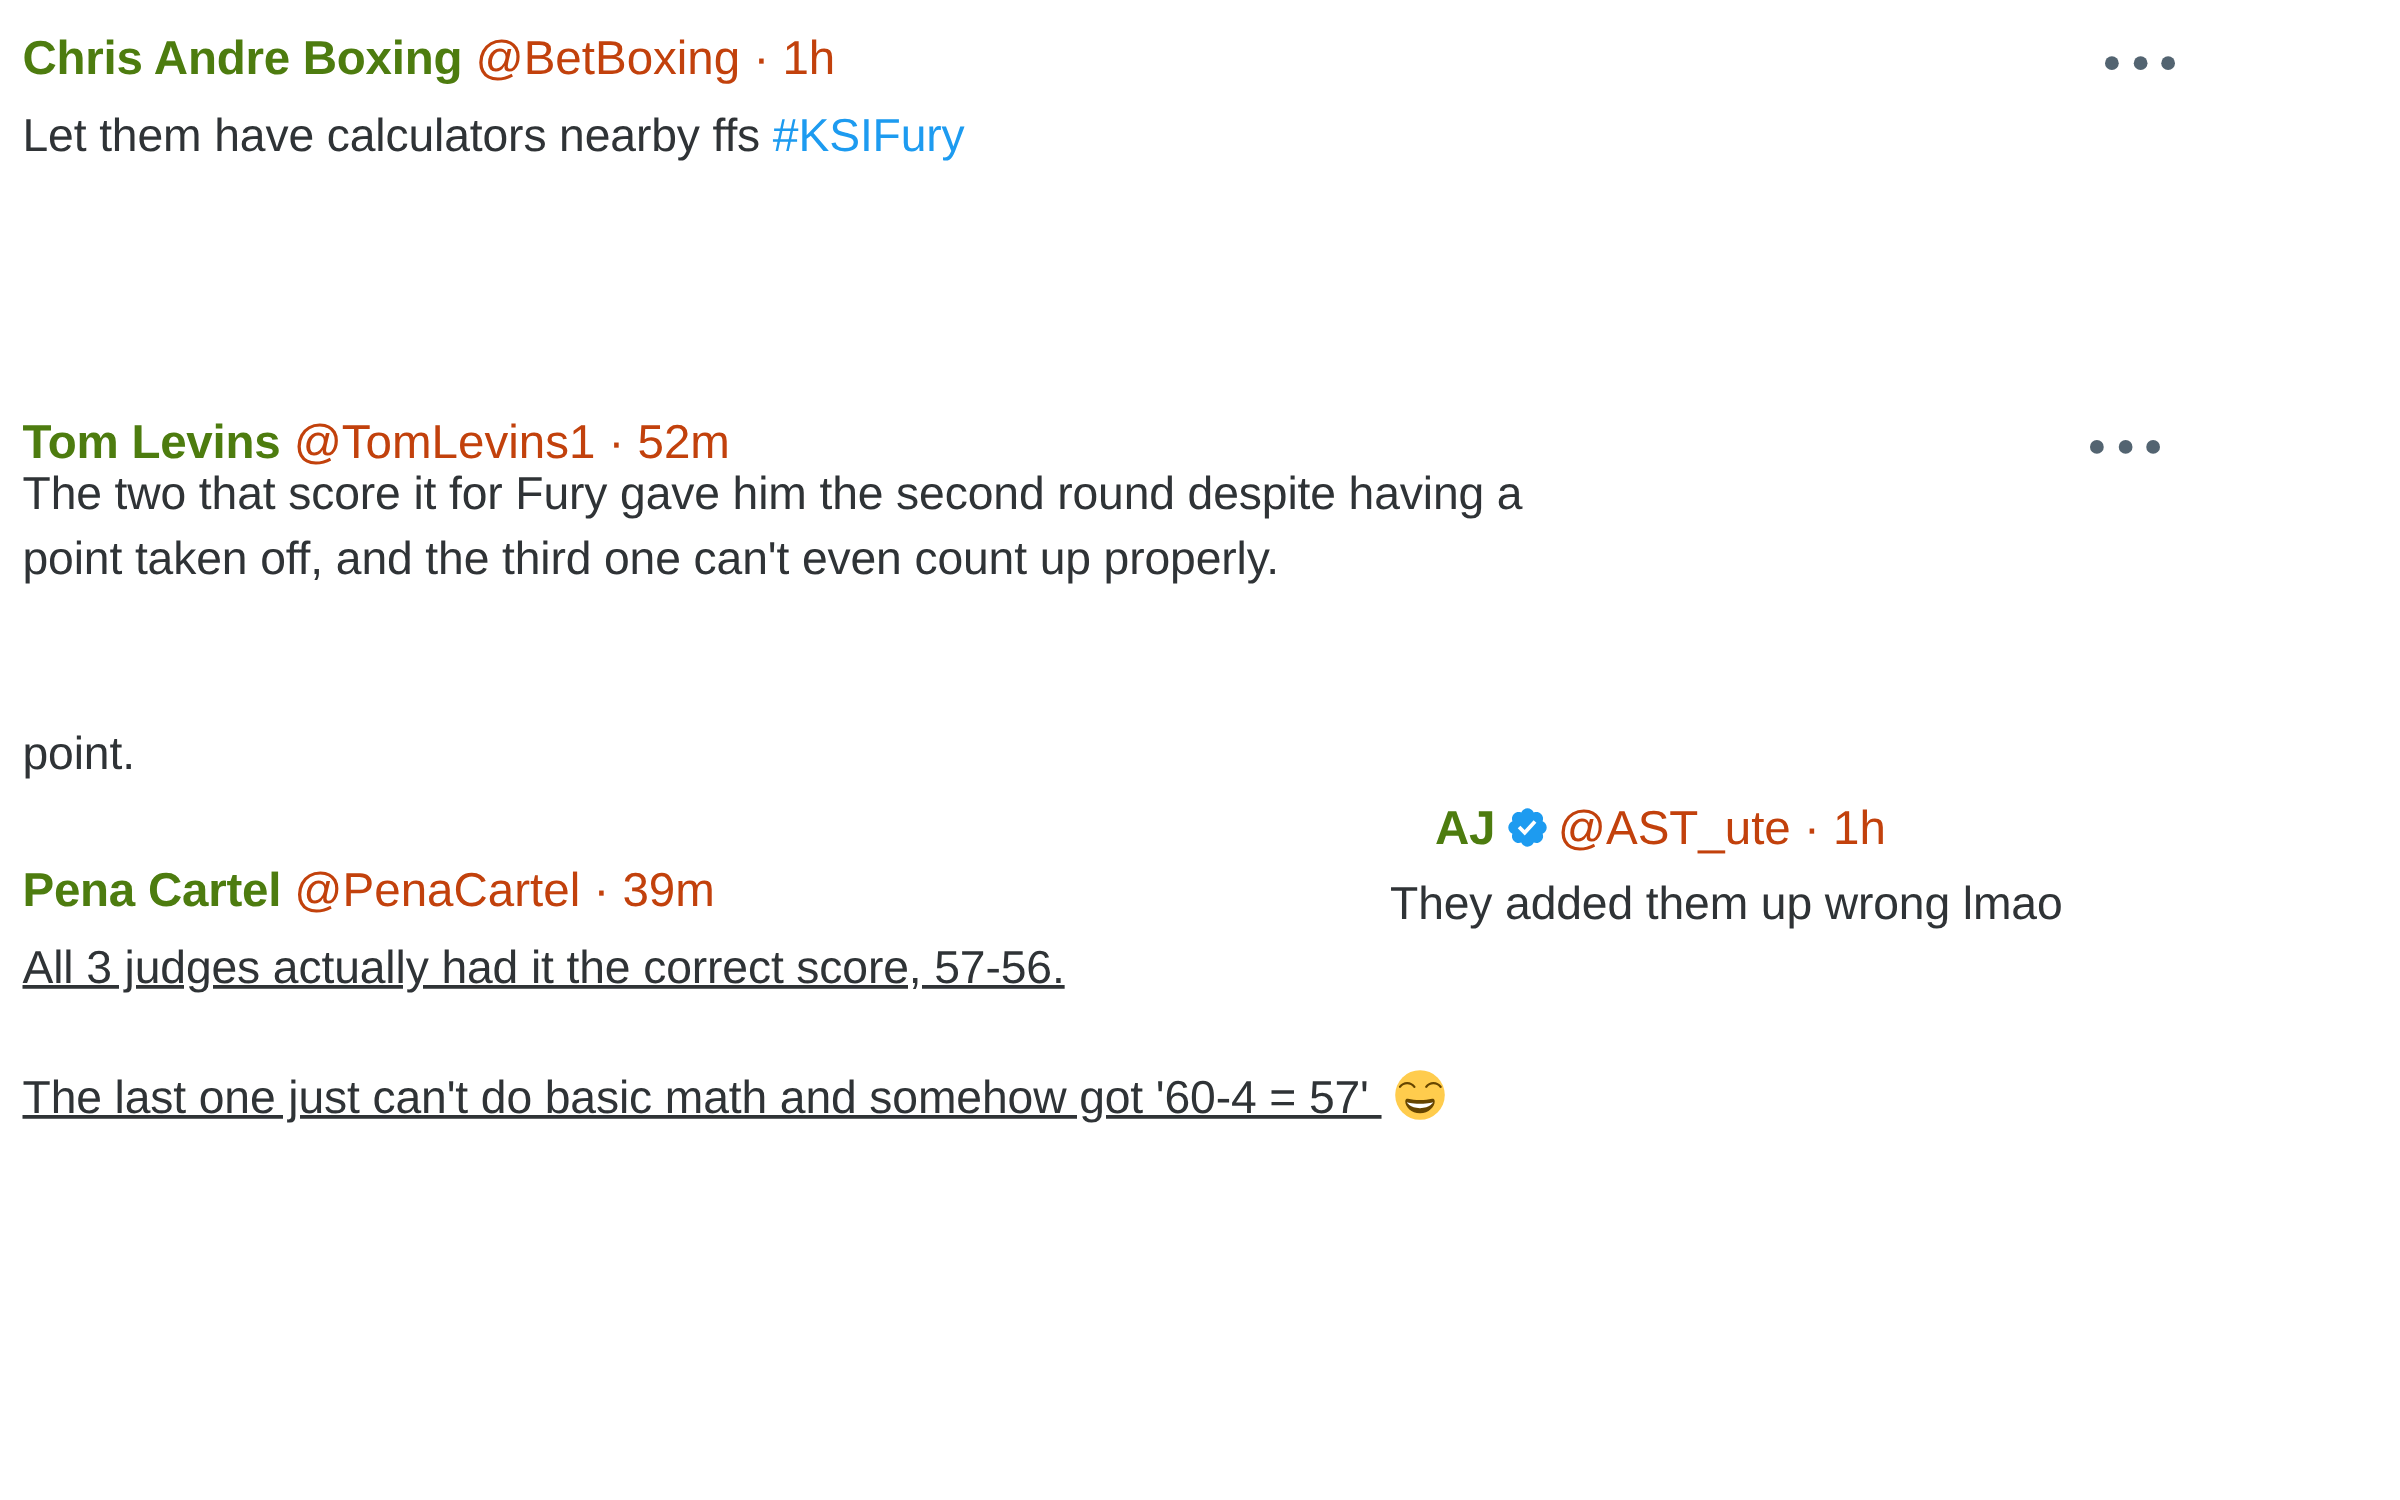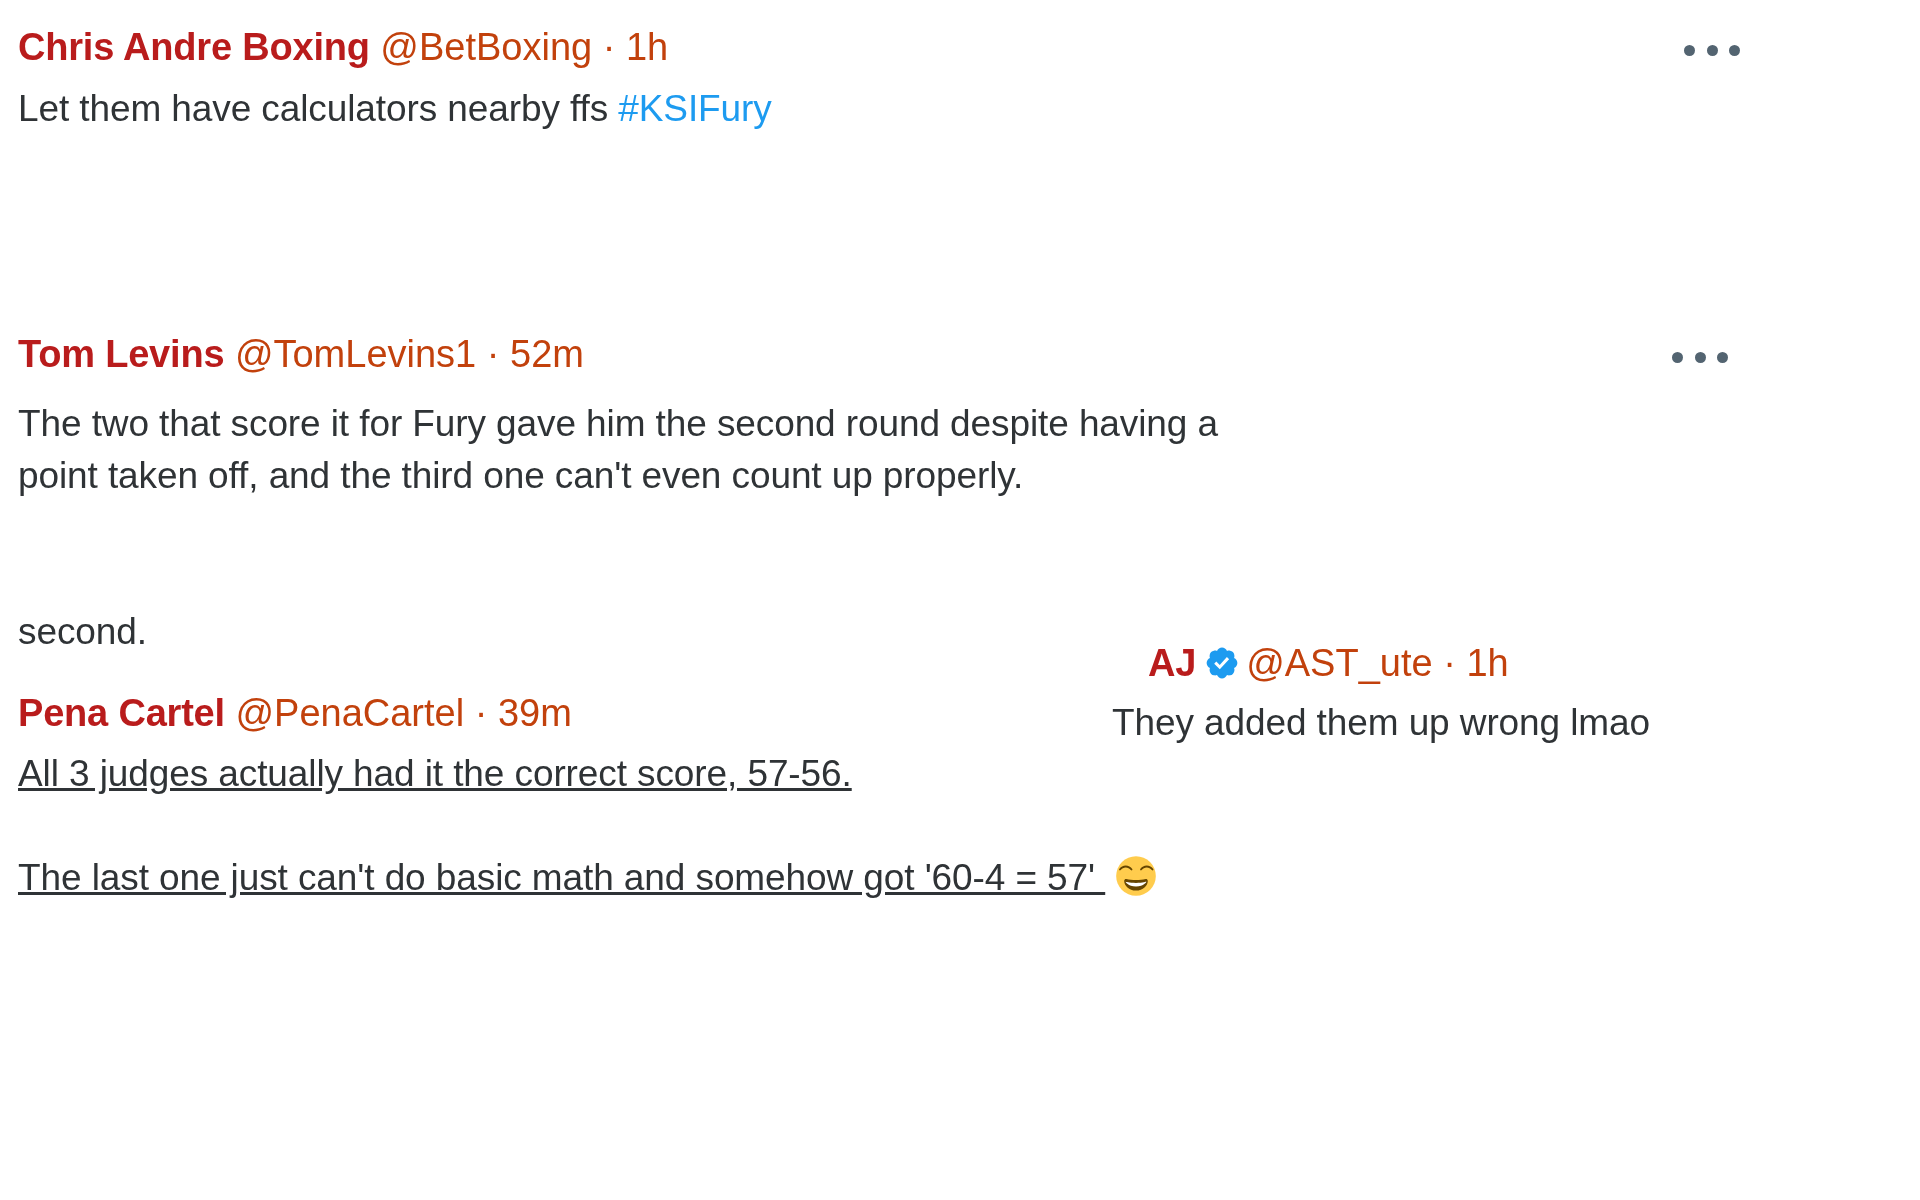--- a/index.html
+++ b/index.html
@@ -17,21 +17,21 @@
   }
 
   
   .tweet-head {
     font-size: 38px;
     line-height: 46px;
     white-space: nowrap;
   }
   .display-name {
     font-weight: bold;
-    color: #b91c1c;
+    color: #4d7c0f;
     letter-spacing: -0.2px;
     margin-top: 43px;
   }
   .handle, .sep, .time {
     color: #c2410c;
     font-weight: 400;
   }
   .tweet-body {
     font-size: 37px;
     line-height: 52px;
@@ -78,21 +78,21 @@
 
   
   .block { position: absolute; }
 
   #tweet1-head   { left: 18px;  top: 24px;  }
   #tweet1-more   { left: 1684px; top: 38px; }
   #tweet1-body   { left: 18px;  top: 83px;  width: 1760px; }
 
   #tweet2-head   { left: 18px;  top: 331px; }
   #tweet2-more   { left: 1672px; top: 345px; }
-  #tweet2-body   { left: 18px;  top: 398px; width: 1790px; }
+  #tweet2-body   { left: 18px;  top: 369px; width: 1790px; }
 
   #tweet3-head   { left: 1148px; top: 640px; }
   #tweet3-body   { left: 1092px; top: 697px; width: 760px; margin-left: 20px; }
 
   #tweet4-head   { left: 18px;  top: 690px; }
   #tweet4-body   { left: 18px;  top: 748px; width: 1700px; text-decoration: underline; }
 
   .para { margin: 0; }
   .para.spaced { margin-top: 52px; }
 </style>
@@ -131,21 +131,21 @@
   <span></span>
 </div>
 
 <div class="block tweet-body" id="tweet2-body">
   <p class="para">
     <span>The two that score it for Fury gave him the second round despite having a</span><br>
     <span>point taken off, and the third one can't even count up properly.</span>
   </p>
   <p class="para spaced">
     <br>
-    <span>second.</span>
+    <span>point.</span>
   </p>
 </div>
 
 <div class="block tweet-head" id="tweet3-head">
   <span class="display-name">AJ</span><span class="verified-badge"><svg viewBox="0 0 22 22" width="36" height="36" aria-hidden="true">
         <path fill="#1d9bf0" d="M20.396 11c-.018-.646-.215-1.275-.57-1.816-.354-.54-.852-.972-1.438-1.246.223-.607.27-1.264.14-1.897-.131-.634-.437-1.218-.882-1.687-.47-.445-1.053-.75-1.687-.882-.633-.13-1.29-.083-1.897.14-.273-.587-.704-1.086-1.245-1.44S11.647 1.62 11 1.604c-.646.017-1.273.213-1.813.568s-.969.854-1.24 1.44c-.608-.223-1.267-.272-1.902-.14-.635.13-1.22.436-1.69.882-.445.47-.749 1.055-.878 1.688-.13.633-.08 1.29.144 1.896-.587.274-1.087.705-1.443 1.245-.356.54-.555 1.17-.574 1.817.02.647.218 1.276.574 1.817.356.54.856.972 1.443 1.245-.224.606-.274 1.263-.144 1.896.13.634.433 1.218.877 1.688.47.443 1.054.747 1.687.878.633.132 1.29.084 1.897-.136.274.586.705 1.084 1.246 1.439.54.354 1.17.551 1.816.569.647-.016 1.276-.213 1.817-.567s.972-.854 1.245-1.44c.604.239 1.266.296 1.903.164.636-.132 1.22-.447 1.68-.907.46-.46.776-1.044.908-1.681s.075-1.299-.165-1.903c.586-.274 1.084-.705 1.439-1.246.354-.54.551-1.17.569-1.816zM9.662 14.85l-3.429-3.428 1.293-1.302 2.072 2.072 4.4-4.794 1.347 1.246z"></path>
       </svg></span><span class="handle">@AST_ute</span>
   <span class="sep">·</span>
   <span class="time">1h</span>
 </div>

